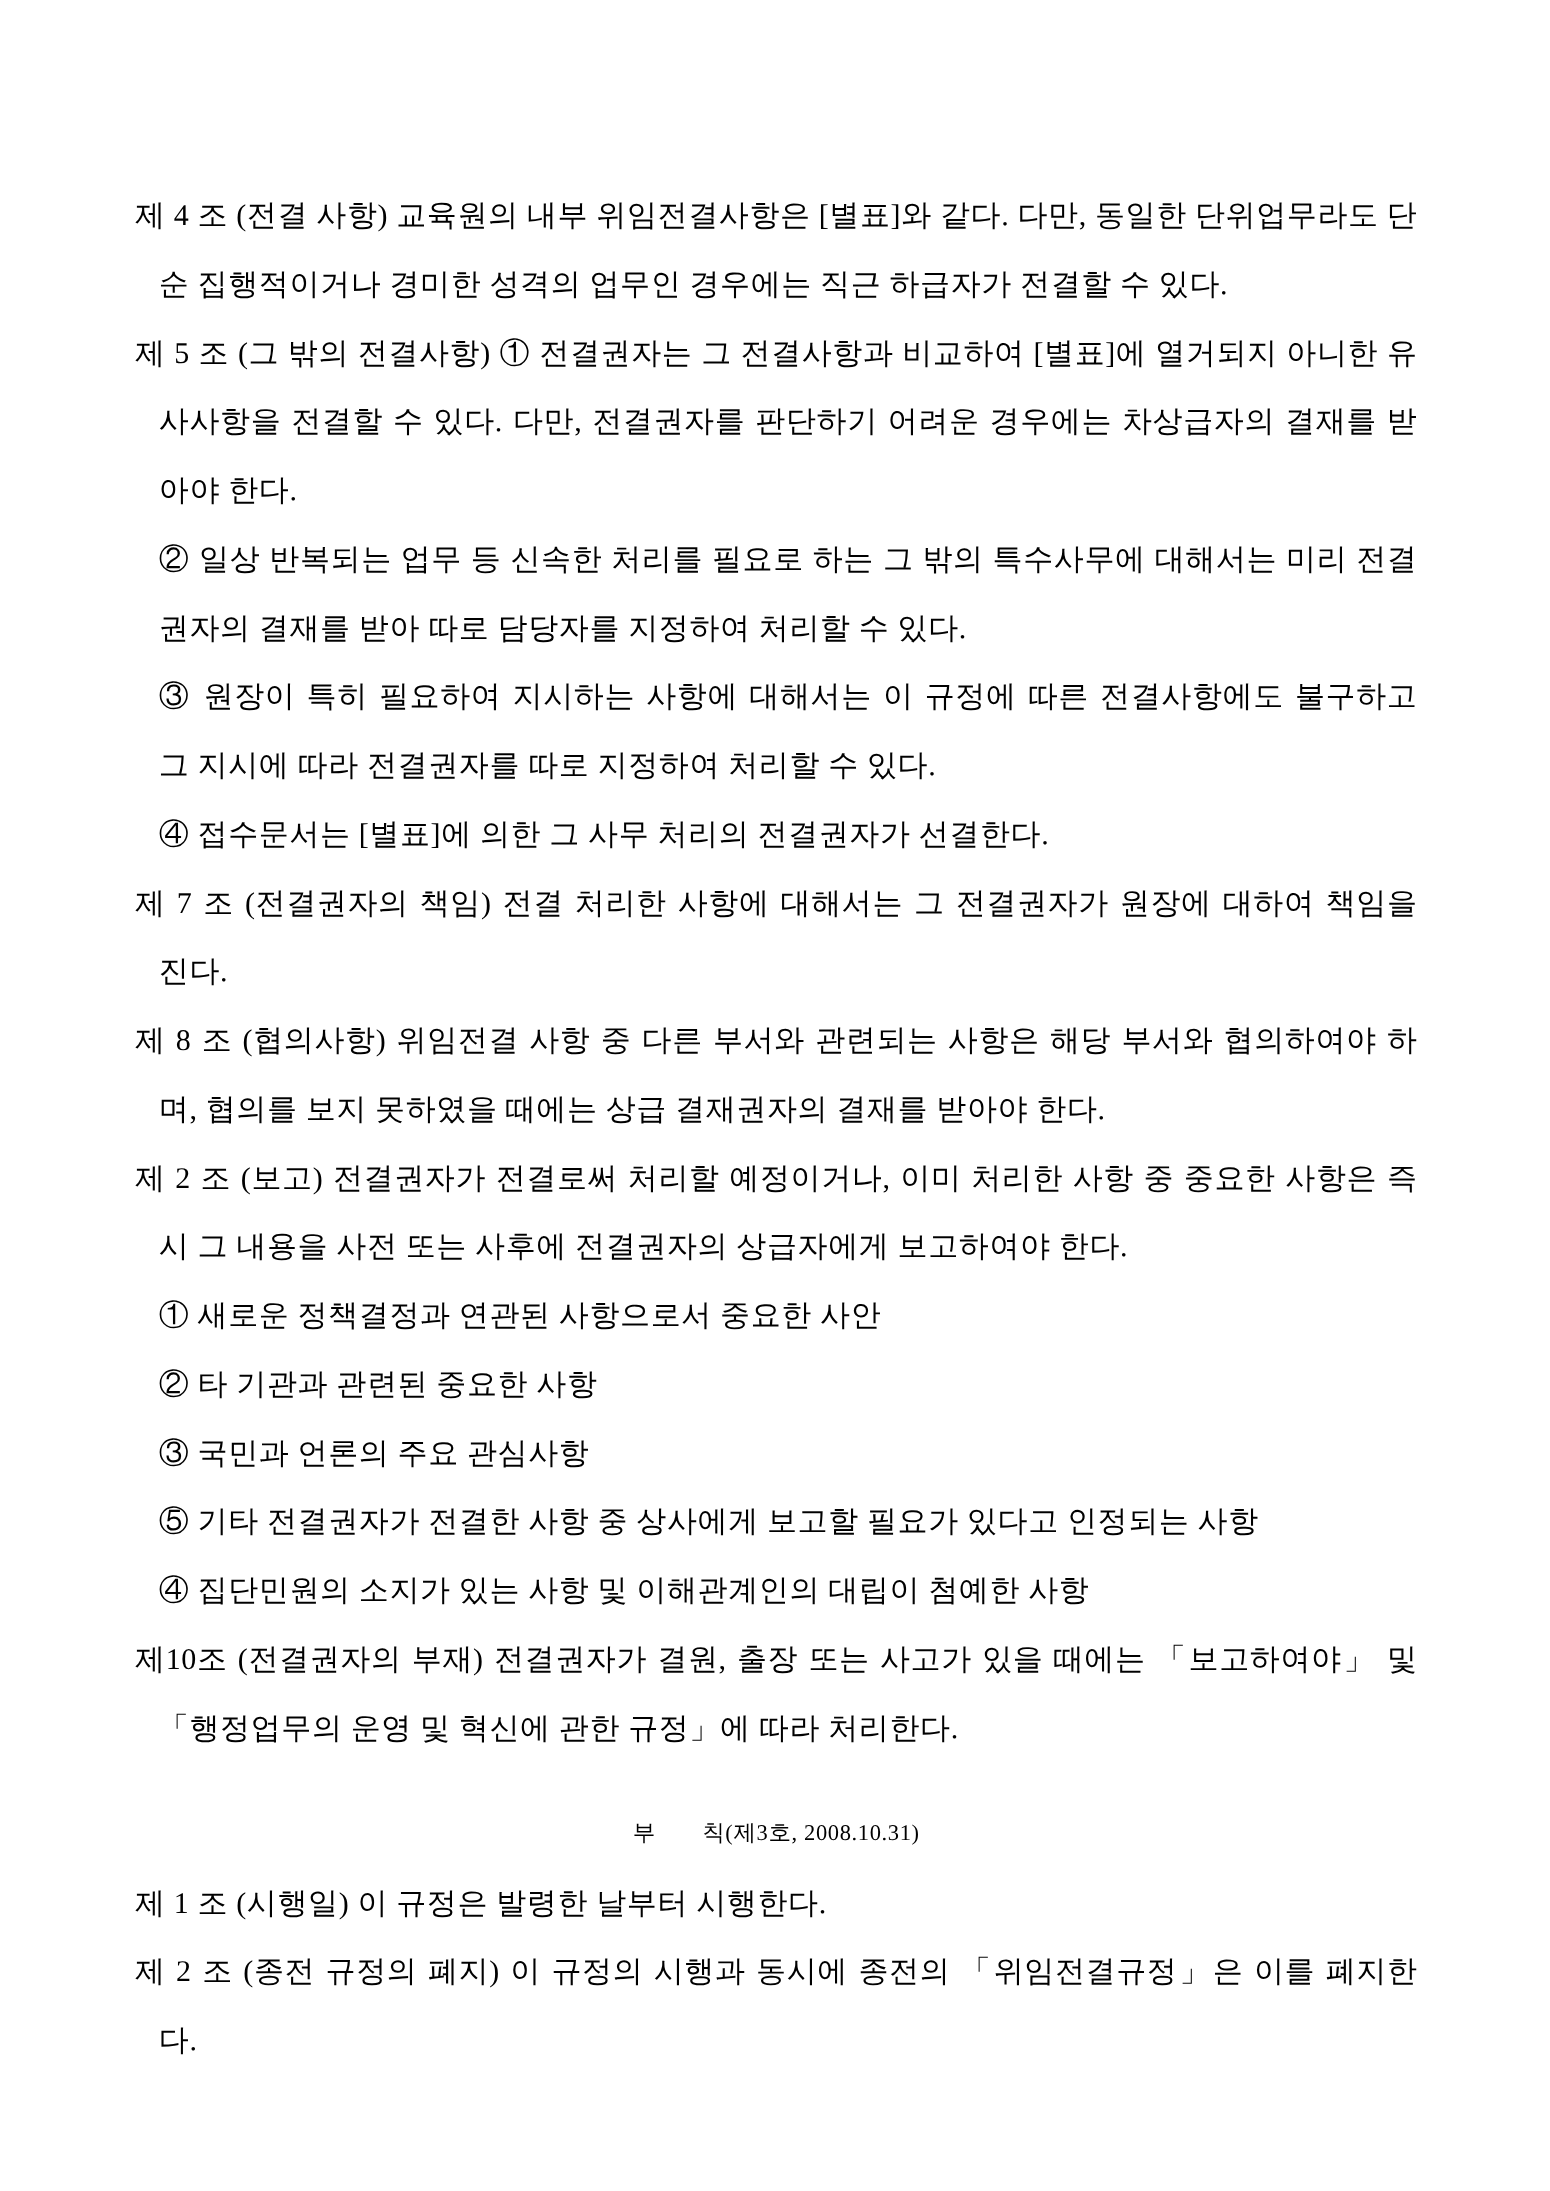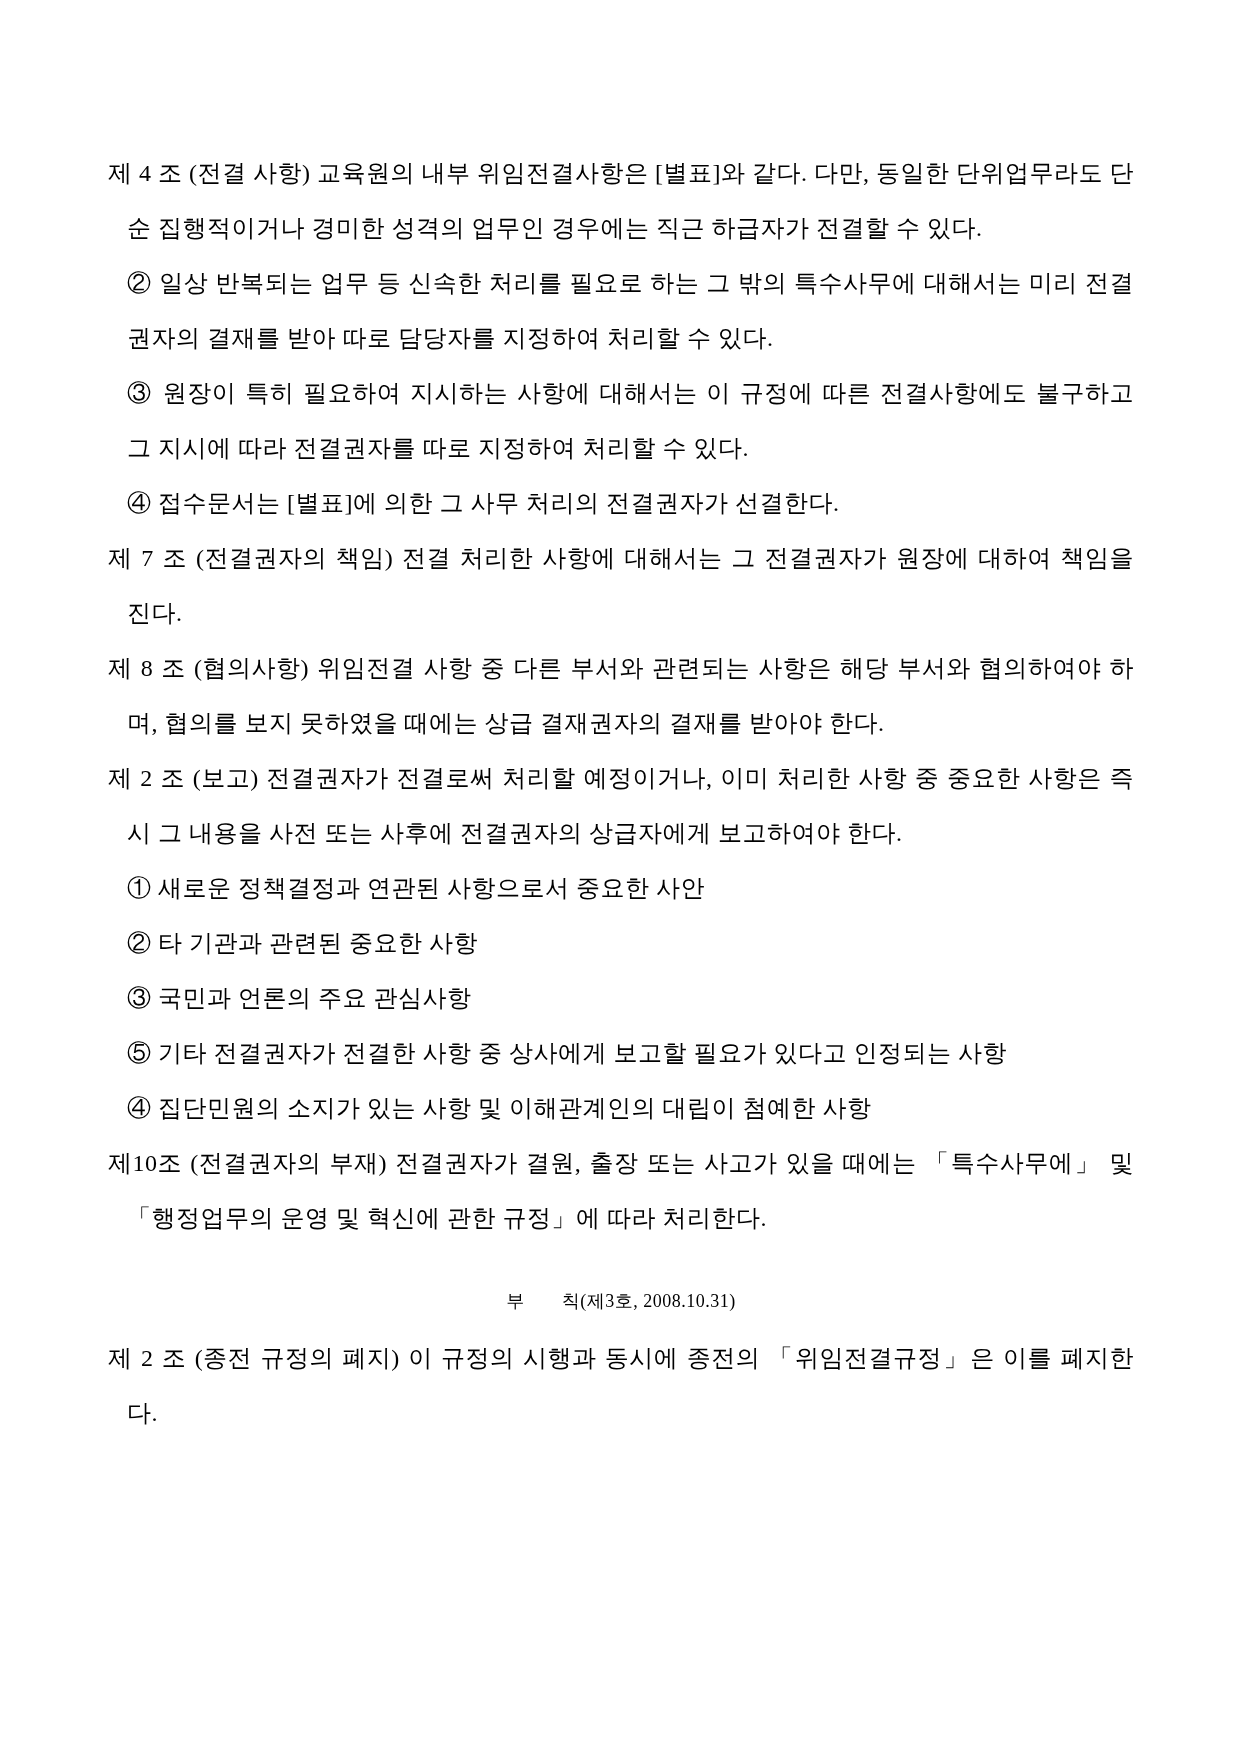--- a/index.html
+++ b/index.html
@@ -52,31 +52,33 @@
     color: #000;
   }
 </style>
 </head>
 <body>
 
 <div class="page">
   <main>
     <section id="articles-section">
         <p class="para article">제 4 조 (전결 사항) 교육원의 내부 위임전결사항은 [별표]와 같다. 다만, 동일한 단위업무라도 단순 집행적이거나 경미한 성격의 업무인 경우에는 직근 하급자가 전결할 수 있다.</p>
+        <p class="para article">제 5 조 (그 밖의 전결사항) ① 전결권자는 그 전결사항과 비교하여 [별표]에 열거되지 아니한 유사사항을 전결할 수 있다. 다만, 전결권자를 판단하기 어려운 경우에는 차상급자의 결재를 받아야 한다.</p>
         <p class="para item">② 일상 반복되는 업무 등 신속한 처리를 필요로 하는 그 밖의 특수사무에 대해서는 미리 전결권자의 결재를 받아 따로 담당자를 지정하여 처리할 수 있다.</p>
         <p class="para item">③ 원장이 특히 필요하여 지시하는 사항에 대해서는 이 규정에 따른 전결사항에도 불구하고 그 지시에 따라 전결권자를 따로 지정하여 처리할 수 있다.</p>
         <p class="para item">④ 접수문서는 [별표]에 의한 그 사무 처리의 전결권자가 선결한다.</p>
         <p class="para article">제 7 조 (전결권자의 책임) 전결 처리한 사항에 대해서는 그 전결권자가 원장에 대하여 책임을 진다.</p>
         <p class="para article">제 8 조 (협의사항) 위임전결 사항 중 다른 부서와 관련되는 사항은 해당 부서와 협의하여야 하며, 협의를 보지 못하였을 때에는 상급 결재권자의 결재를 받아야 한다.</p>
         <p class="para article">제 2 조 (보고) 전결권자가 전결로써 처리할 예정이거나, 이미 처리한 사항 중 중요한 사항은 즉시 그 내용을 사전 또는 사후에 전결권자의 상급자에게 보고하여야 한다.</p>
         <p class="para item">① 새로운 정책결정과 연관된 사항으로서 중요한 사안</p>
         <p class="para item">② 타 기관과 관련된 중요한 사항</p>
         <p class="para item">③ 국민과 언론의 주요 관심사항</p>
         <p class="para item">⑤ 기타 전결권자가 전결한 사항 중 상사에게 보고할 필요가 있다고 인정되는 사항</p>
         <p class="para item">④ 집단민원의 소지가 있는 사항 및 이해관계인의 대립이 첨예한 사항</p>
-        <p class="para article">제10조 (전결권자의 부재) 전결권자가 결원, 출장 또는 사고가 있을 때에는 「특수사무에」 및 「행정업무의 운영 및 혁신에 관한 규정」에 따라 처리한다.</p>
+        <p class="para article">제10조 (전결권자의 부재) 전결권자가 결원, 출장 또는 사고가 있을 때에는 「보고하여야」 및 「행정업무의 운영 및 혁신에 관한 규정」에 따라 처리한다.</p>
       </section>
     <h2 class="addendum-title">부　　칙(제3호, 2008.10.31)</h2>
     <section id="addendum-section">
+        <p class="para article">제 1 조 (시행일) 이 규정은 발령한 날부터 시행한다.</p>
         <p class="para article">제 2 조 (종전 규정의 폐지) 이 규정의 시행과 동시에 종전의 「위임전결규정」은 이를 폐지한다.</p>
       </section>
   </main>
 </div>
 
 </body></html>

